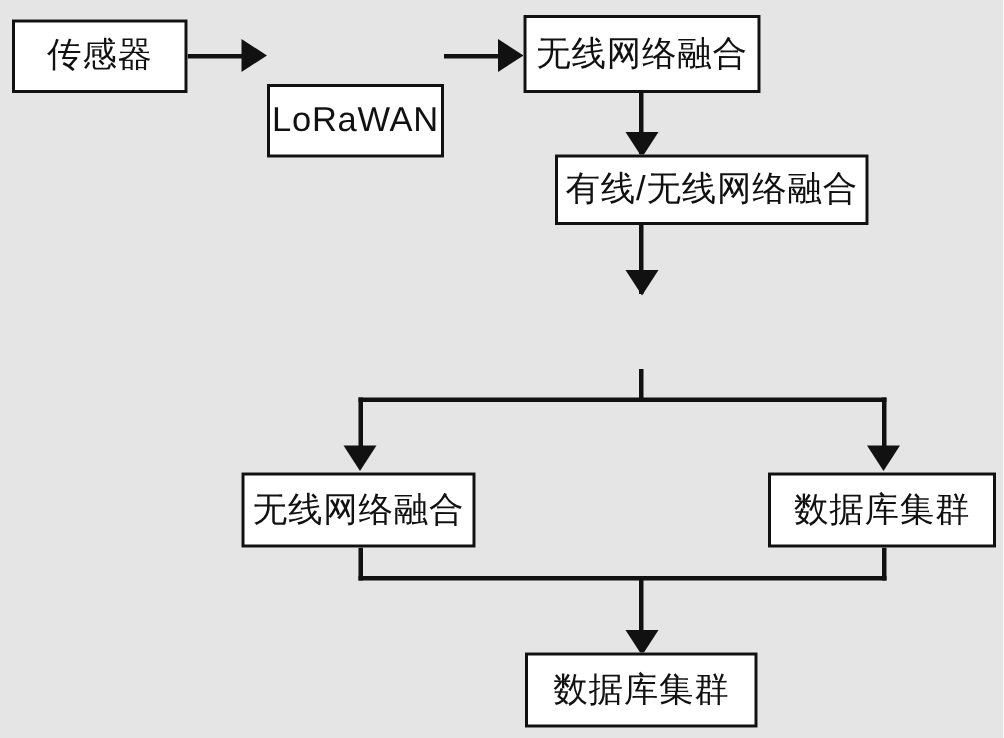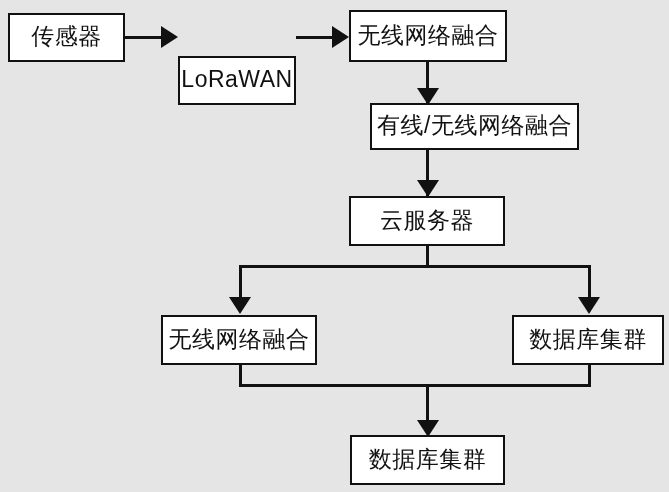--- a/index.html
+++ b/index.html
@@ -93,23 +93,20 @@
   <div class="vline" style="left:426px; top:62px; height:41px;"></div>
   <div class="arrow-down" style="left:417px; top:88px;"></div>
 
   <div class="node" style="left:322px; top:103px; width:209px; height:47px;margin-left:48px;">
     <span class="node-label">有线/无线网络融合</span>
   </div>
 
   <div class="vline" style="left:426px; top:150px; height:46px;"></div>
   <div class="arrow-down" style="left:417px; top:180px;"></div>
 
-  <div class="node" style="left:349px; top:196px; width:156px; height:50px;">
-    <span class="node-label">云服务器</span>
-  </div>
 
   <div class="vline" style="left:426px; top:246px; height:22px;"></div>
   <div class="hline" style="left:239px; top:265px; width:352px;"></div>
   <div class="vline" style="left:239px; top:265px; height:36px;"></div>
   <div class="arrow-down" style="left:229px; top:297px;"></div>
   <div class="vline" style="left:588px; top:265px; height:36px;"></div>
   <div class="arrow-down" style="left:578px; top:297px;"></div>
 
   <div class="node" style="left:161px; top:315px; width:156px; height:50px;">
     <span class="node-label">无线网络融合</span>

